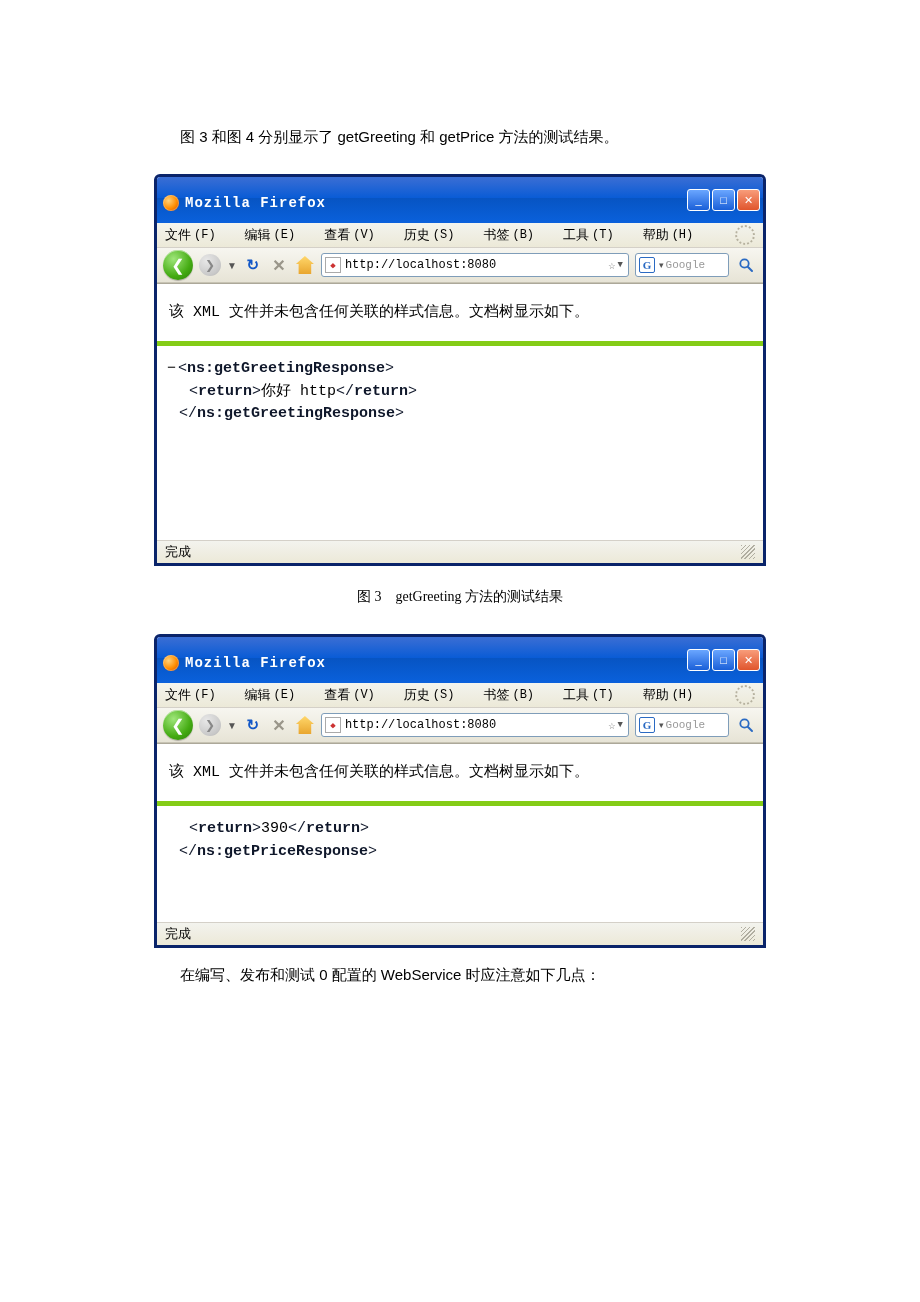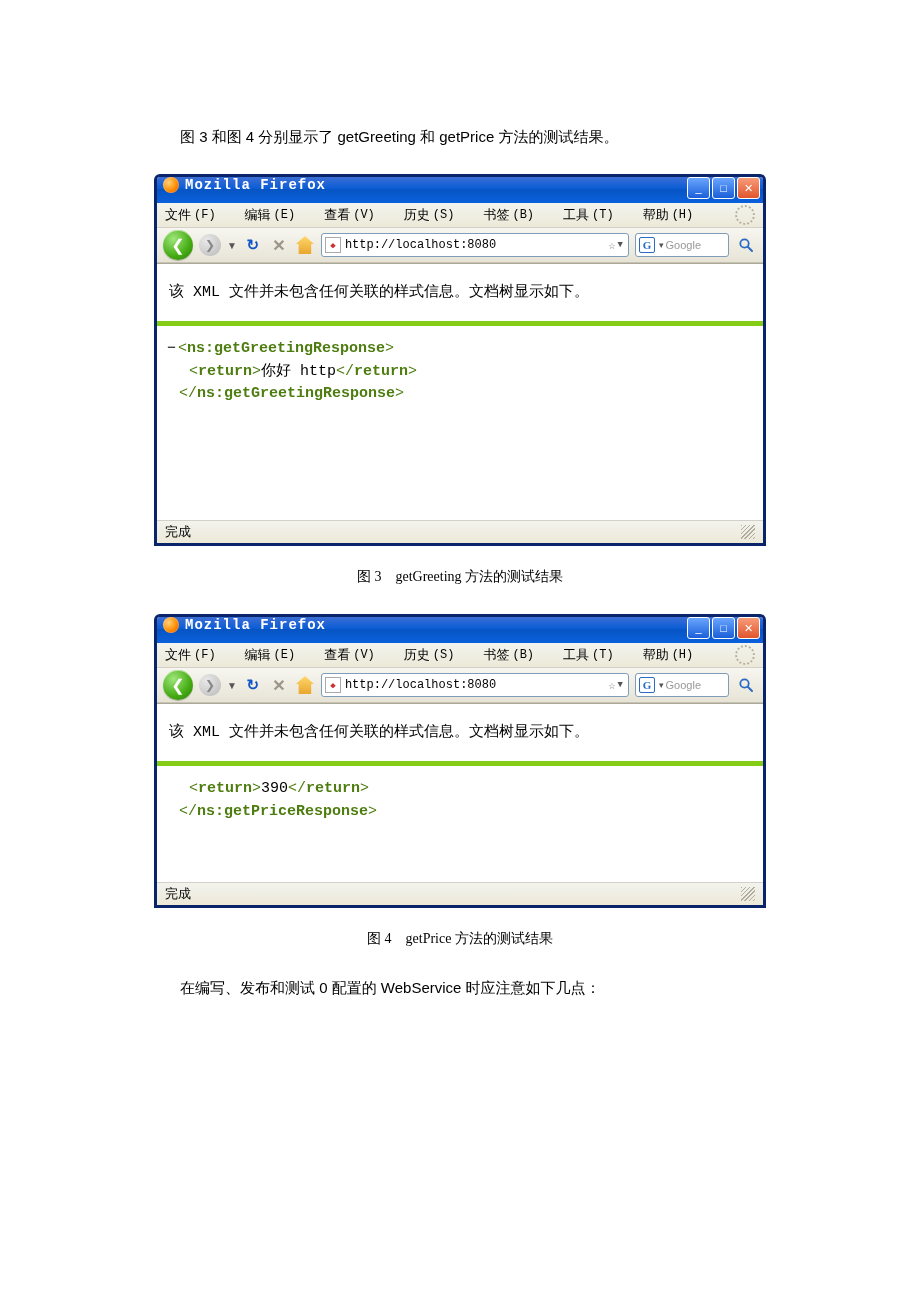--- a/index.html
+++ b/index.html
@@ -1,20 +1,20 @@
 <!DOCTYPE html>
 <html><head>
 <meta charset="utf-8">
 <style>
 body{margin:0;background:#fff;font-family:"Microsoft YaHei","SimSun",Arial,sans-serif;font-size:14px;color:#000}
 .page{width:920px;margin:0 auto;padding:110px 154px 80px 154px;box-sizing:border-box}
 .intro-para{font-size:15px;line-height:1.6;margin-bottom:25px;text-indent:26px}
 .figure-caption{text-align:center;font-size:14px;margin:22px 0 28px 0;font-family:"SimSun",serif}
 .firefox-window{border:3px solid #0a246a;border-radius:6px 6px 0 0;overflow:hidden;background:#fff;margin-bottom:0}
-.titlebar{display:flex;align-items:flex-start;justify-content:space-between;height:26px;background:linear-gradient(to bottom,#3b6ed4 0%,#0a5cd6 45%,#0754c3 46%,#0a61dc 100%);padding:0 3px 0 6px}
+.titlebar{display:flex;align-items:flex-end;justify-content:space-between;height:34px;background:linear-gradient(to bottom,#3b6ed4 0%,#0a5cd6 45%,#0754c3 46%,#0a61dc 100%);padding:0 3px 12px 6px}
 .titlebar-left{display:flex;align-items:center;gap:6px}
 .ff-logo{width:16px;height:16px;border-radius:50%;background:radial-gradient(circle at 35% 35%,#ffd27a 0%,#ff8c00 55%,#c74200 100%);box-shadow:inset 0 0 0 1px rgba(255,255,255,.25)}
 .titlebar-text{color:#fff;font-family:"SimSun","Courier New",monospace;font-weight:bold;font-size:14px;letter-spacing:1px}
 .titlebar-buttons{display:flex;gap:2px}
 .tbtn{width:21px;height:20px;border:1px solid #fff;border-radius:3px;display:flex;align-items:center;justify-content:center;font-family:Arial;font-size:11px;color:#fff}
 .tbtn-min{background:linear-gradient(to bottom,#6aa6ff,#1a5fd8)}
 .tbtn-max{background:linear-gradient(to bottom,#6aa6ff,#1a5fd8)}
 .tbtn-close{background:linear-gradient(to bottom,#f89c7a,#e0552d);color:#fff}
 .menubar{display:flex;align-items:center;gap:29px;height:24px;background:linear-gradient(to bottom,#f3f4ee 0%,#ece9d8 100%);padding:0 8px;font-family:"SimSun",serif;font-size:13px;border-bottom:1px solid #d4d0c8}
 .menuitem{display:flex;align-items:center;gap:3px;cursor:default}
@@ -28,28 +28,28 @@
 .reload-icon{color:#1257c7;font-weight:bold}
 .stop-icon{color:#9a968a;font-weight:bold;font-size:16px}
 .home-icon{width:18px;height:18px;background:linear-gradient(to bottom,#ffd76b,#e9a62f);clip-path:polygon(50% 0,100% 45%,85% 45%,85% 100%,15% 100%,15% 45%,0 45%);box-shadow:0 1px 0 rgba(0,0,0,.15)}
 .urlbar{flex:1;display:flex;align-items:center;height:22px;border:1px solid #7f9db9;background:#fff;border-radius:3px;padding:0 3px;font-family:"Courier New",monospace;font-size:12px;min-width:0}
 .url-favicon{width:14px;height:14px;background:#fff;border:1px solid #aaa;display:flex;align-items:center;justify-content:center;font-size:9px;color:#c33;margin-right:4px}
 .url-text{flex:1;white-space:nowrap;overflow:hidden;text-overflow:clip;color:#000}
 .url-star{color:#888;font-size:12px}
 .url-drop{color:#555;font-size:9px;padding:0 2px}
 .searchbar{display:flex;align-items:center;height:22px;border:1px solid #7f9db9;background:#fff;border-radius:3px;padding:0 3px;width:86px}
 .search-g{width:14px;height:14px;border:1px solid #2a6ac3;border-radius:2px;display:flex;align-items:center;justify-content:center;color:#2a6ac3;font-family:Georgia,serif;font-size:11px;font-weight:bold;margin-right:2px}
-.search-ph{font-size:11px;color:#999;font-family:Liberation Sans, sans-serif}
+.search-ph{font-size:11px;color:#999;font-family:Liberation Mono, monospace}
 .mag{width:22px;height:22px;display:flex;align-items:center;justify-content:center}
 .mag svg{width:16px;height:16px}
 .content{background:#fff;padding:0;border-top:1px solid #aca899}
 .xml-notice{padding:18px 12px 20px 12px;font-family:"SimSun","Courier New",monospace;font-size:15px;border-bottom:5px solid #84cc16;margin:0}
 .xml-body{padding:12px 10px 12px 10px;font-family:"SimSun","Courier New",monospace;font-size:15px;line-height:1.5}
 .xml-body .dash{color:#000;margin-right:2px}
-.b-tag{color:#4d7c0f}
+.b-tag{color:#0f172a}
 .b-el{font-weight:bold}
 .b-txt{color:#000}
 .indent{padding-left:22px}
 .indent2{padding-left:12px}
 .statusbar{height:22px;background:linear-gradient(to bottom,#f3f3ee,#ece9d8);border-top:1px solid #d4d0c8;display:flex;align-items:center;padding:0 8px;font-size:13px;font-family:Liberation Mono, monospace;justify-content:space-between}
 .status-grip{width:14px;height:14px;background:repeating-linear-gradient(135deg,#b0ada0 0 1px,transparent 1px 3px)}
 .fw1 .content .xml-body{min-height:170px}
 .fw2 .content .xml-body{min-height:92px}
 </style>
 </head>
@@ -220,16 +220,15 @@
         <div class="indent"><span class="b-tag">&lt;<span class="b-el">return</span>&gt;</span><span class="b-txt">390</span><span class="b-tag">&lt;/<span class="b-el">return</span>&gt;</span></div>
         <div class="indent2"><span class="b-tag">&lt;/<span class="b-el">ns:getPriceResponse</span>&gt;</span></div>
       </div>
     </div>
     <div class="statusbar">
       <span>完成</span>
       <div class="status-grip"></div>
     </div>
   </div>
 
-  <div class="figure-caption">图 4 getPrice 方法的测试结果</div>
 
   <p class="intro-para">在编写、发布和测试 0 配置的 WebService 时应注意如下几点：</p>
 </div>
 
 </body></html>

